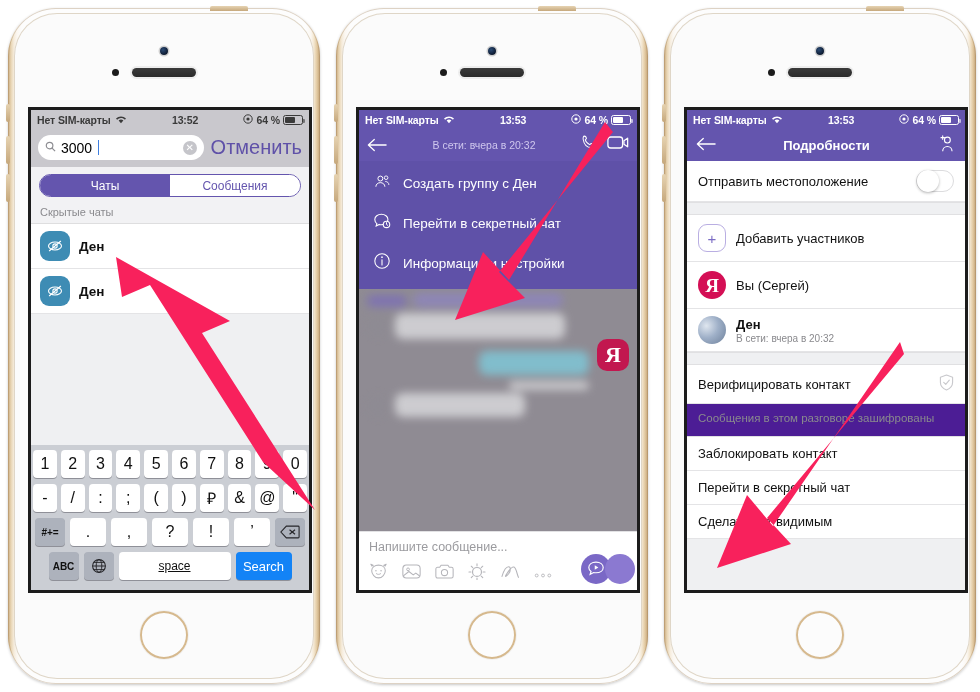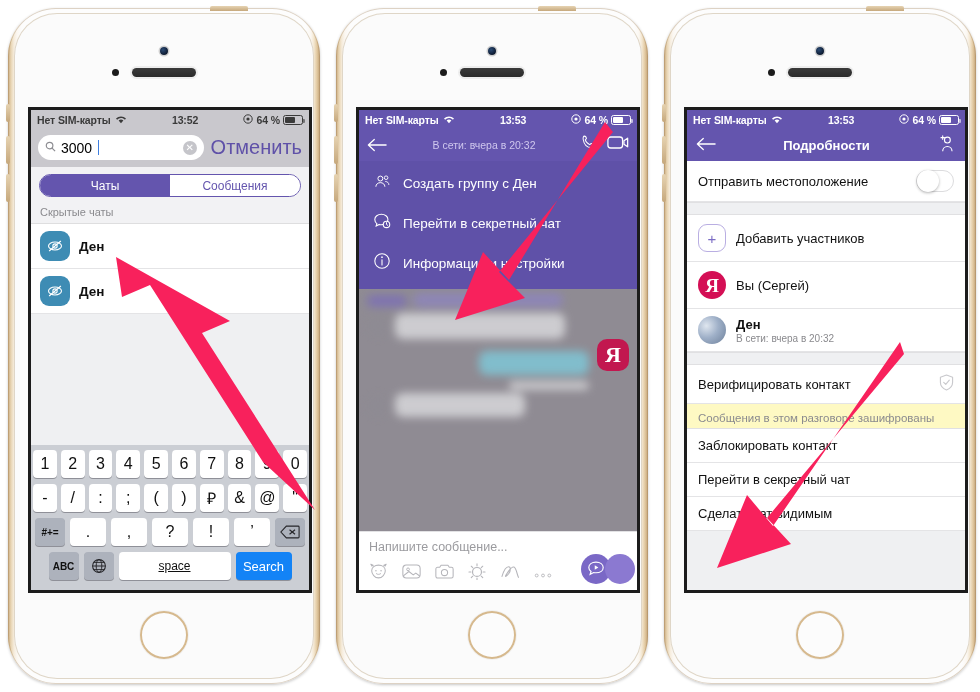--- a/index.html
+++ b/index.html
@@ -168,21 +168,21 @@
               background:#fff; box-shadow:0 1px 3px rgba(0,0,0,.3); }
   .plus-av { width:28px; height:28px; border-radius:9px; border:1px solid #b9aee2;
              display:flex; align-items:center; justify-content:center; color:#7b6cc4;
              font-size:15px; flex:none; }
   .av-red { width:28px; height:28px; border-radius:50%; background:#d40f55; flex:none;
             display:flex; align-items:center; justify-content:center; }
   .av-red b { color:#fff; font-size:19px; font-family:"Liberation Serif", serif; line-height:1; }
   .av-photo { width:28px; height:28px; border-radius:50%; flex:none;
     background: radial-gradient(circle at 30% 35%, #dfe6ef 0%, #9fb0c8 45%, #6c7f99 100%); }
   .dsub { font-size:10px; color:#8a8a8e; margin-top:1px; }
-  .enc-note { background:#fef9c3; padding: 7px 11px 1px; font-size:11.5px; color:#8a8a8e;
+  .enc-note { background:#4c1d95; padding: 7px 11px 9px; font-size:11.5px; color:#8a8a8e;
               line-height:1.35; border-bottom:1px solid #e0e0e2; }
   .shield { margin-left:auto; color:#c9c9cd; }
 
   
   .arrow { position:absolute; pointer-events:none; }
   svg .ar { fill:#f8215c; }
 
   .flexcol { display:flex; flex-direction:column; height:100%; }
 </style>
 </head>

